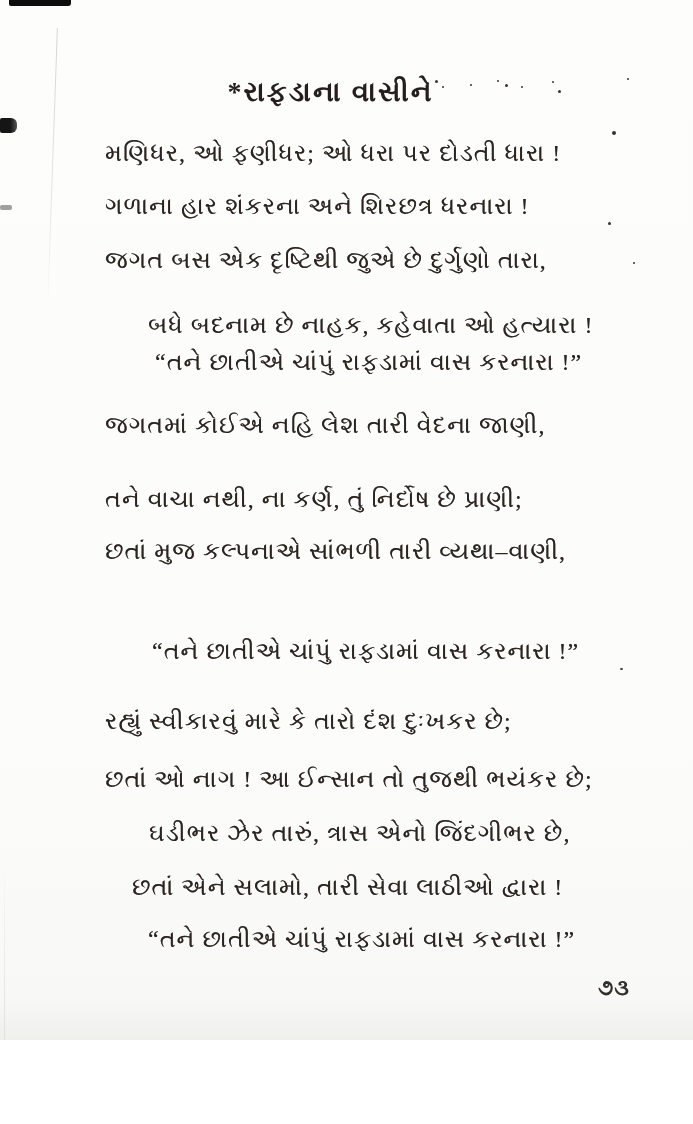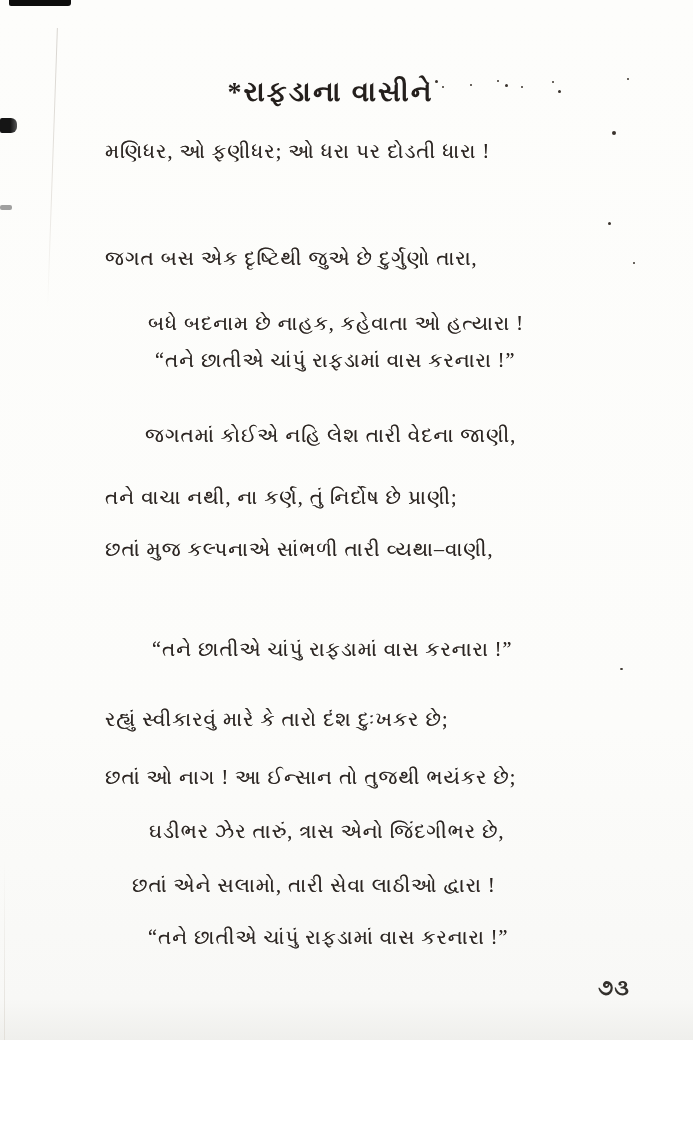--- a/index.html
+++ b/index.html
@@ -15,29 +15,29 @@
     position:absolute;top:76px;left:0;right:0;
     text-align:center;
     transform:translateX(-16px);
     font-size:28px;font-weight:bold;
     letter-spacing:2px;
     color:#241f1c;
   }
   .line{
     position:absolute;
     left:105px;
-    font-size:20px;
+    font-size:24px;
     letter-spacing:1px;
     white-space:nowrap;
     color:#2b2522;
     text-shadow:0 0 0.5px rgba(45,35,25,.55);
   }
   .l1{top:140px;} .l2{top:193px;} .l3{top:247px;}
   .l4{top:312px;left:148px;} .l5{top:349px;left:155px;}
-  .l6{top:424px;margin-left:40px;} .l7{top:486px;} .l8{top:538px;}
+  .l6{top:412px;} .l7{top:486px;} .l8{top:538px;}
   .l9{top:588px;left:148px;} .l10{top:638px;left:152px;}
   .l11{top:708px;} .l12{top:766px;} .l13{top:820px;margin-left:44px;}
   .l14{top:874px;left:132px;} .l15{top:926px;left:148px;}
   .page-number{
     position:absolute;top:975px;left:598px;
     font-size:22px;font-weight:bold;color:#33302c;
     letter-spacing:1px;
   }
   
   .art{position:absolute;}
@@ -50,20 +50,21 @@
   .bottom-svg{position:absolute;left:0;top:1044px;width:693px;height:80px;}
 </style>
 </head>
 <body>
 
 <div class="page">
 
   <div class="title">*રાફડાના વાસીને</div>
 
   <div class="line l1">મણિધર, ઓ ફણીધર; ઓ ધરા પર દોડતી ધારા !</div>
+  <div class="line l2">ગળાના હાર શંકરના અને શિરછત્ર ધરનારા !</div>
   <div class="line l3">જગત બસ એક દૃષ્ટિથી જુએ છે દુર્ગુણો તારા,</div>
   <div class="line l4">બધે બદનામ છે નાહક, કહેવાતા ઓ હત્યારા !</div>
   <div class="line l5">“તને છાતીએ ચાંપું રાફડામાં વાસ કરનારા !”</div>
 
   <div class="line l6">જગતમાં કોઈએ નહિ લેશ તારી વેદના જાણી,</div>
   <div class="line l8">છતાં મુજ કલ્પનાએ સાંભળી તારી વ્યથા–વાણી,</div>
   <div class="line l7">તને વાચા નથી, ના કર્ણ, તું નિર્દોષ છે પ્રાણી;</div>
   <div class="line l10">“તને છાતીએ ચાંપું રાફડામાં વાસ કરનારા !”</div>
 
   <div class="line l11">રહ્યું સ્વીકારવું મારે કે તારો દંશ દુઃખકર છે;</div>

